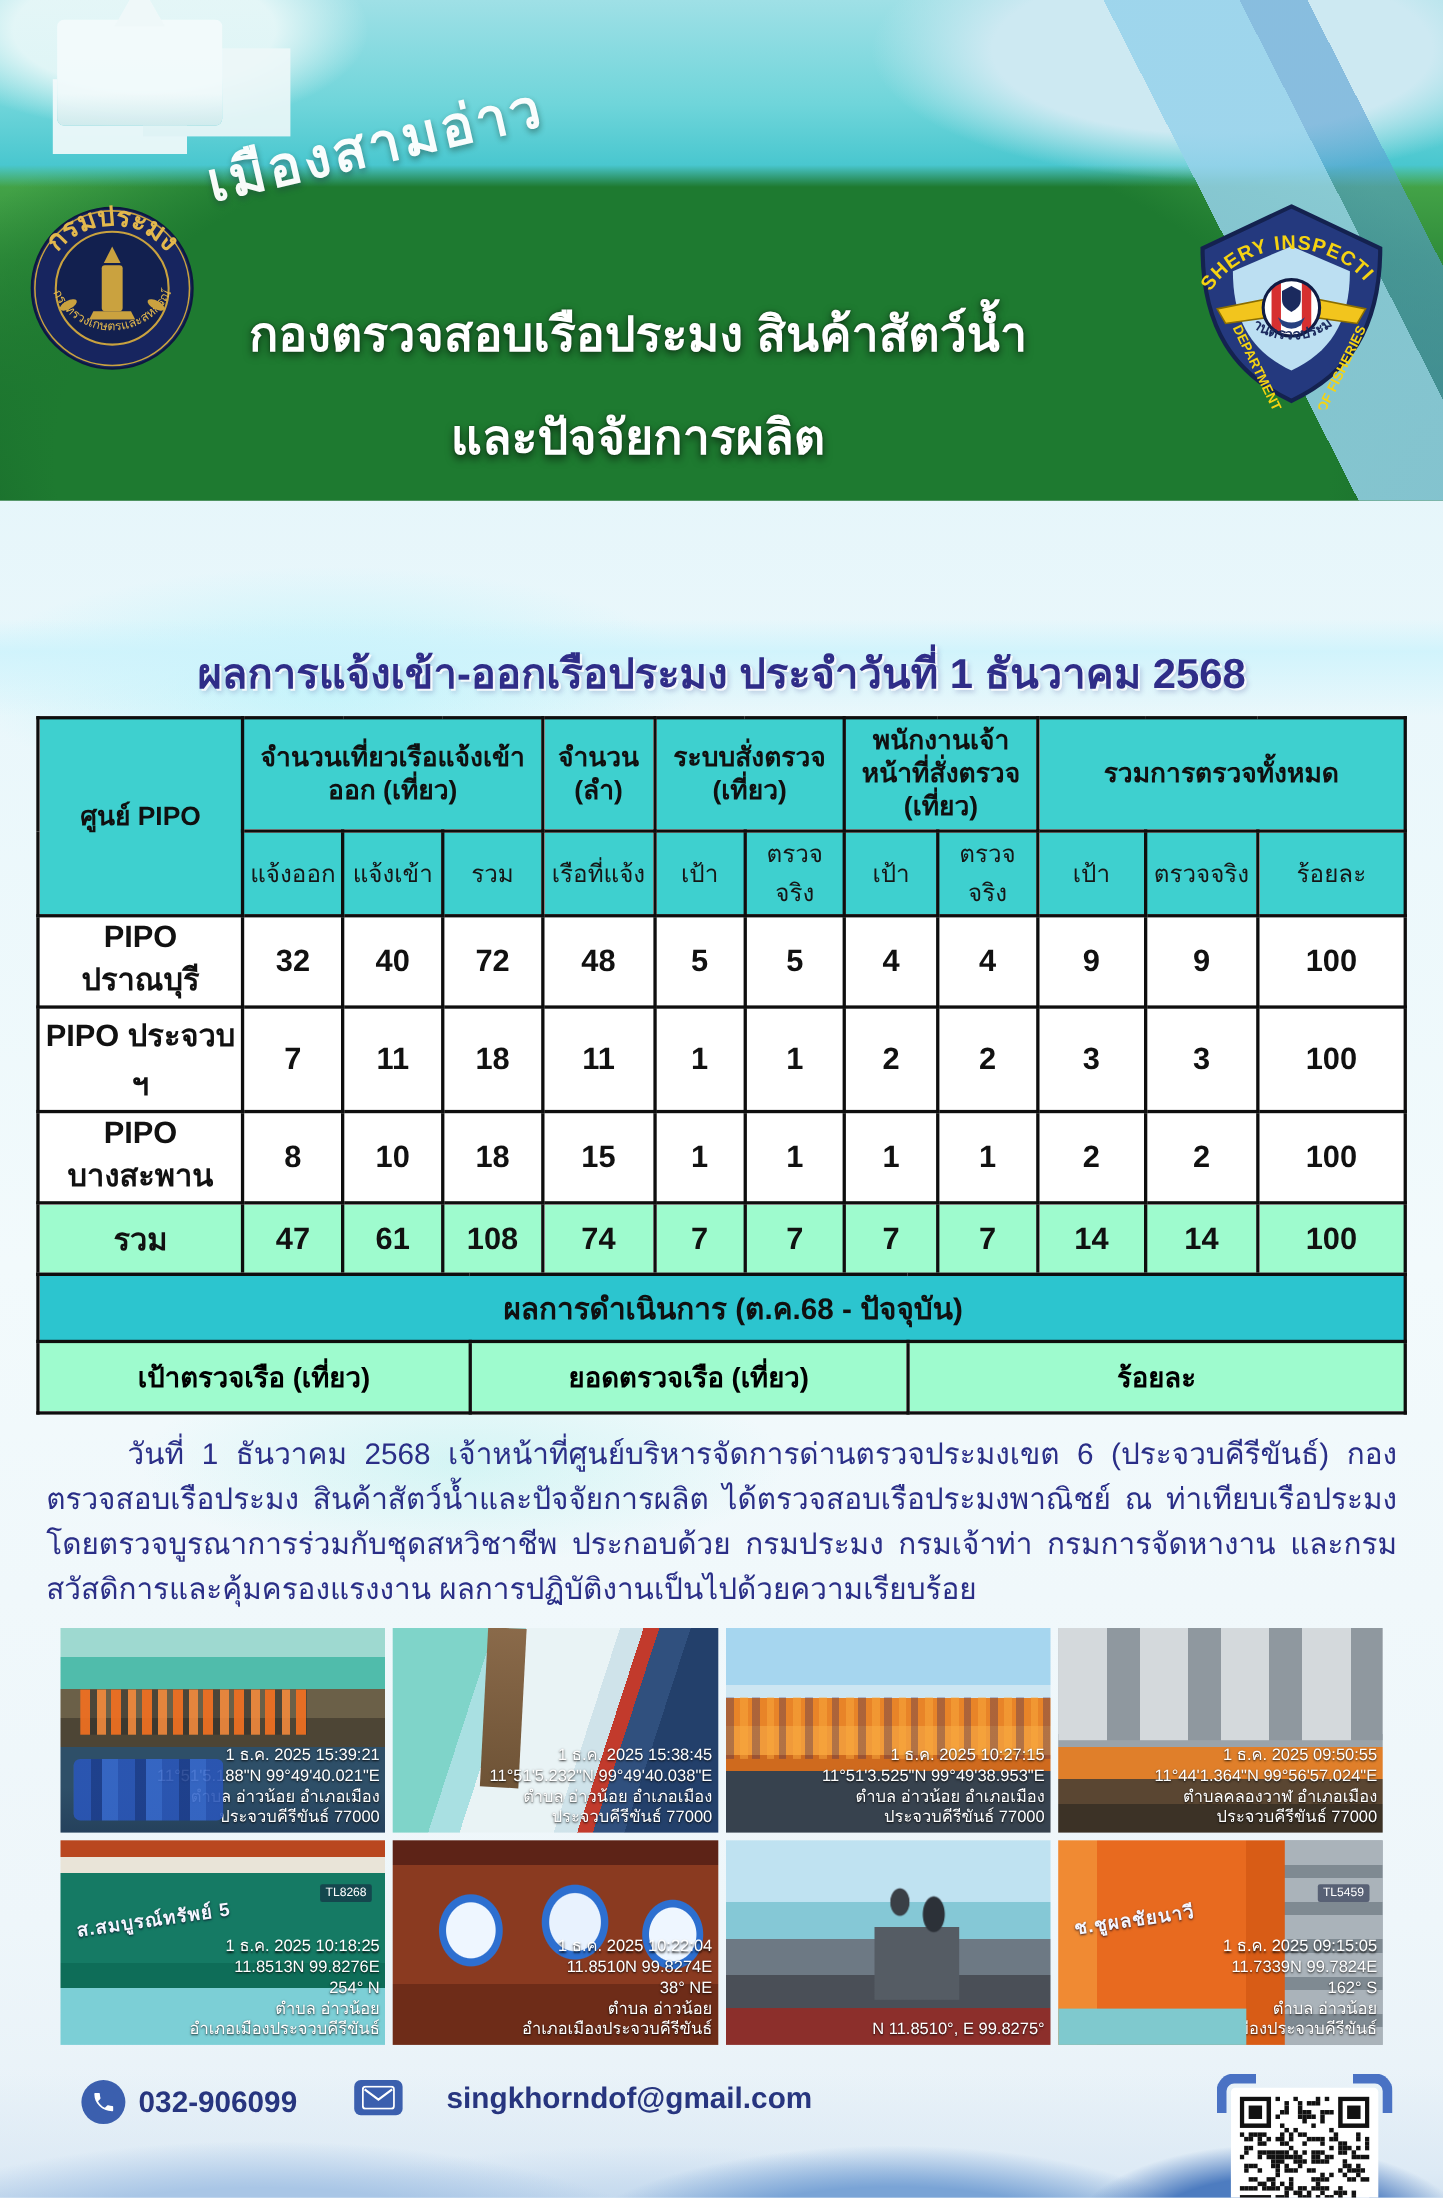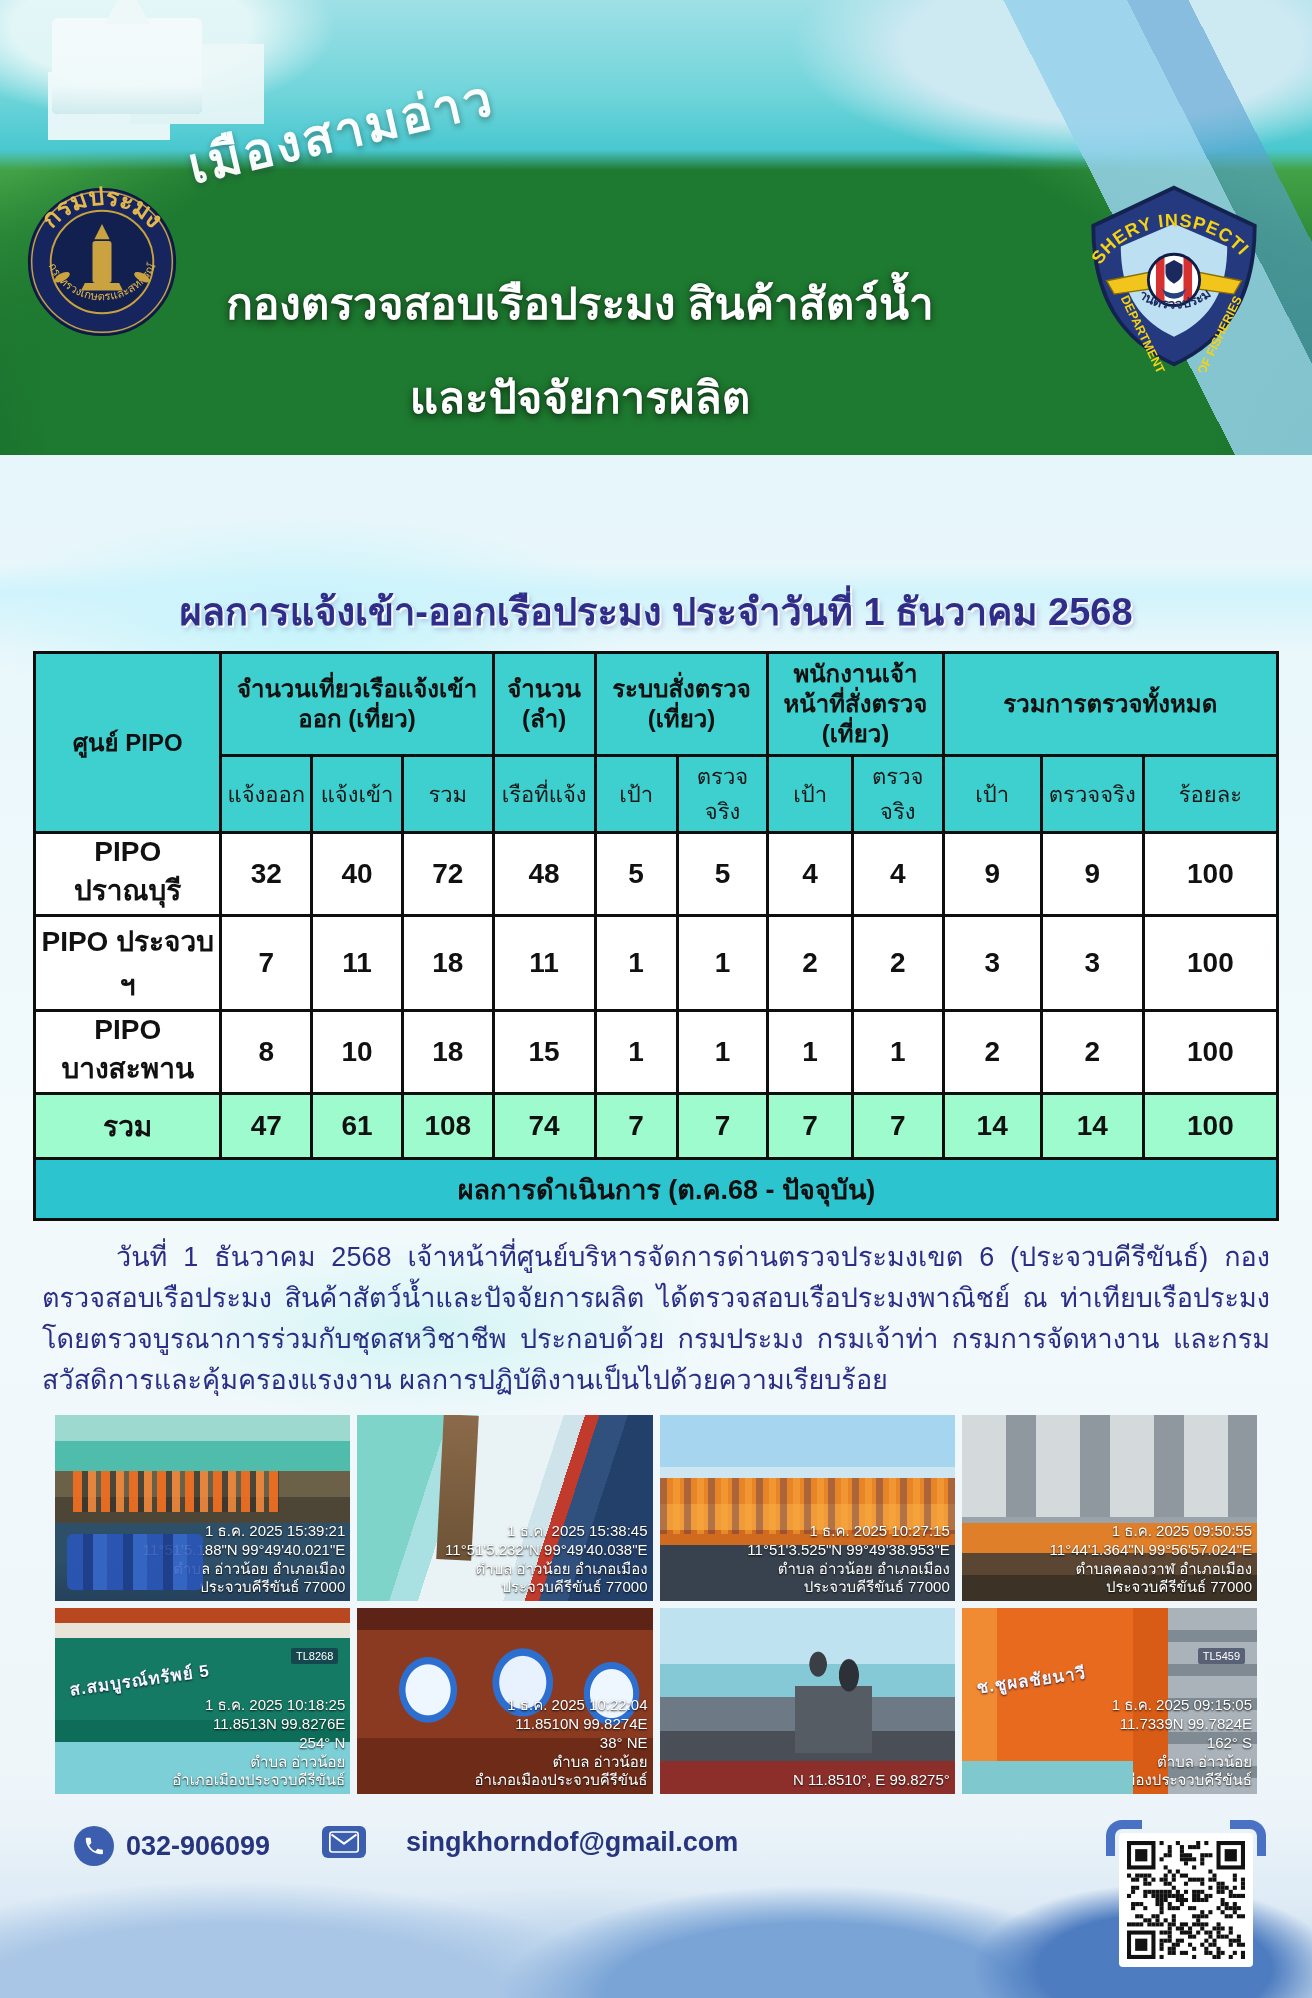--- a/index.html
+++ b/index.html
@@ -289,20 +289,25 @@
 
     <table class="t2">
       <colgroup>
           <col style="width:31.6%">
           <col style="width:32%">
           <col style="width:36.4%">
         </colgroup>
       <tbody>
           <tr class="sec-title">
         <td colspan="3">ผลการดำเนินการ (ต.ค.68 - ปัจจุบัน)</td>
+      </tr>
+      <tr class="sec-head">
+        <td>เป้าตรวจเรือ (เที่ยว)</td>
+        <td>ยอดตรวจเรือ (เที่ยว)</td>
+        <td>ร้อยละ</td>
       </tr>
     </tbody>
       </table>
   </div>
 
   <div class="paragraph">วันที่ 1 ธันวาคม 2568 เจ้าหน้าที่ศูนย์บริหารจัดการด่านตรวจประมงเขต 6 (ประจวบคีรีขันธ์) กองตรวจสอบเรือประมง สินค้าสัตว์น้ำและปัจจัยการผลิต ได้ตรวจสอบเรือประมงพาณิชย์ ณ ท่าเทียบเรือประมง โดยตรวจบูรณาการร่วมกับชุดสหวิชาชีพ ประกอบด้วย กรมประมง กรมเจ้าท่า กรมการจัดหางาน และกรมสวัสดิการและคุ้มครองแรงงาน ผลการปฏิบัติงานเป็นไปด้วยความเรียบร้อย</div>
 
   <div class="photo-grid">
       <div class="photo p1">
         <div class="wm">

